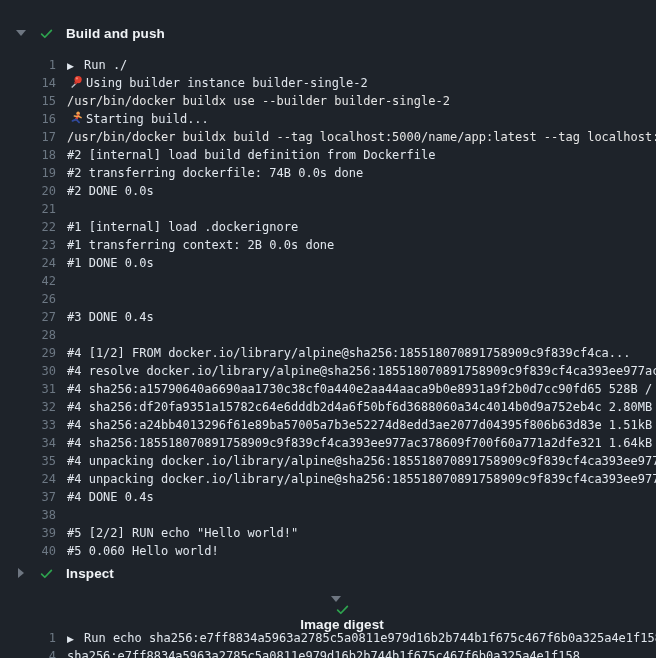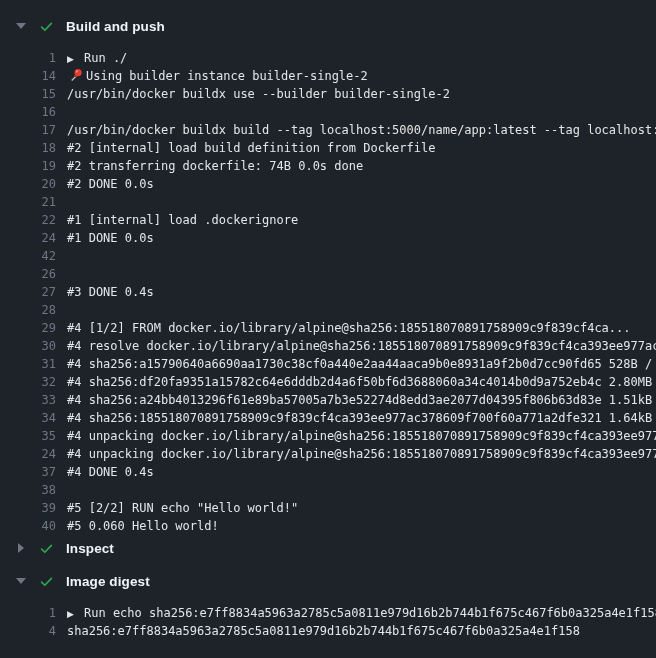--- a/index.html
+++ b/index.html
@@ -11,23 +11,23 @@
     font-size:12px;
     color:#e1e7ee;
     position:relative;
   }
   .hdr {
     display:flex; align-items:center;
     height:20px;
     padding-left:16px;
     cursor:pointer;
   }
-  .s1 .hdr { margin-top:16px;text-align:center; }
+  .s1 .hdr { margin-top:23px;text-align:center; }
   .s2 .hdr { margin-top:3px; }
-  .s3 .hdr { margin-top:10px; }
+  .s3 .hdr { margin-top:10px;flex-direction:column; }
   .caret-box { width:10px; display:flex; justify-content:center; }
   .caret-down {
     width:0; height:0;
     border-left:5px solid transparent;
     border-right:5px solid transparent;
     border-top:6px solid #6e7681;
   }
   .caret-right {
     width:0; height:0;
     border-top:5px solid transparent;
@@ -79,27 +79,33 @@
     </div>
     <div class="lines">
         <div class="line"><span class="num">1</span><span class="txt"><span class="runarrow">▶</span><span>Run ./</span></span></div>
         <div class="line"><span class="num">14</span><span class="txt"><svg class="emoji" width="14" height="14" viewBox="0 0 14 14">
               <line x1="2.2" y1="12.6" x2="6.8" y2="8" stroke="#b9bfc6" stroke-width="1.4"></line>
               <circle cx="8.6" cy="4.6" r="3.6" fill="#e03e2f"></circle>
               <circle cx="7.4" cy="3.4" r="1.1" fill="#f3826f"></circle>
               <path d="M5.2 6.4l2.4 2.4-1.4.6-1.6-1.6z" fill="#c2302a"></path>
             </svg><span>Using builder instance builder-single-2</span></span></div>
         <div class="line"><span class="num">15</span><span class="txt cmd"><span>/usr/bin/docker buildx use --builder builder-single-2</span></span></div>
-        <div class="line"><span class="num">16</span></div>
+        <div class="line"><span class="num">16</span><span class="txt"><svg class="emoji" width="14" height="14" viewBox="0 0 14 14">
+              <circle cx="8.6" cy="2.4" r="1.8" fill="#f0a24f"></circle>
+              <path d="M8.8 4.2L6.6 8.4" stroke="#e0432d" stroke-width="2.4" stroke-linecap="round"></path>
+              <path d="M8.6 5l3 1.6M8 5.4L4.8 5" stroke="#f0a24f" stroke-width="1.5" stroke-linecap="round"></path>
+              <path d="M6.6 8.4l3 3M6.6 8.4L3 9.8" stroke="#2e4a9e" stroke-width="1.8" stroke-linecap="round"></path>
+            </svg><span>Starting build...</span></span></div>
         <div class="line"><span class="num">17</span><span class="txt cmd"><span>/usr/bin/docker buildx build --tag localhost:5000/name/app:latest --tag localhost:50</span></span></div>
         <div class="line"><span class="num">18</span><span class="txt"><span>#2 [internal] load build definition from Dockerfile</span></span></div>
         <div class="line"><span class="num">19</span><span class="txt"><span>#2 transferring dockerfile: 74B 0.0s done</span></span></div>
         <div class="line"><span class="num">20</span><span class="txt"><span>#2 DONE 0.0s</span></span></div>
         <div class="line"><span class="num">21</span><span class="txt"><span></span></span></div>
         <div class="line"><span class="num">22</span><span class="txt"><span>#1 [internal] load .dockerignore</span></span></div>
+        <div class="line"><span class="num">23</span><span class="txt"><span>#1 transferring context: 2B 0.0s done</span></span></div>
         <div class="line"><span class="num">24</span><span class="txt"><span>#1 DONE 0.0s</span></span></div>
         <div class="line"><span class="num">42</span><span class="txt"><span></span></span></div>
         <div class="line"><span class="num">26</span></div>
         <div class="line"><span class="num">27</span><span class="txt"><span>#3 DONE 0.4s</span></span></div>
         <div class="line"><span class="num">28</span><span class="txt"><span></span></span></div>
         <div class="line"><span class="num">29</span><span class="txt"><span>#4 [1/2] FROM docker.io/library/alpine@sha256:185518070891758909c9f839cf4ca...</span></span></div>
         <div class="line"><span class="num">30</span><span class="txt"><span>#4 resolve docker.io/library/alpine@sha256:185518070891758909c9f839cf4ca393ee977ac3</span></span></div>
         <div class="line"><span class="num">31</span><span class="txt"><span>#4 sha256:a15790640a6690aa1730c38cf0a440e2aa44aaca9b0e8931a9f2b0d7cc90fd65 528B / 5</span></span></div>
         <div class="line"><span class="num">32</span><span class="txt"><span>#4 sha256:df20fa9351a15782c64e6dddb2d4a6f50bf6d3688060a34c4014b0d9a752eb4c 2.80MB /</span></span></div>
         <div class="line"><span class="num">33</span><span class="txt"><span>#4 sha256:a24bb4013296f61e89ba57005a7b3e52274d8edd3ae2077d04395f806b63d83e 1.51kB /</span></span></div>

